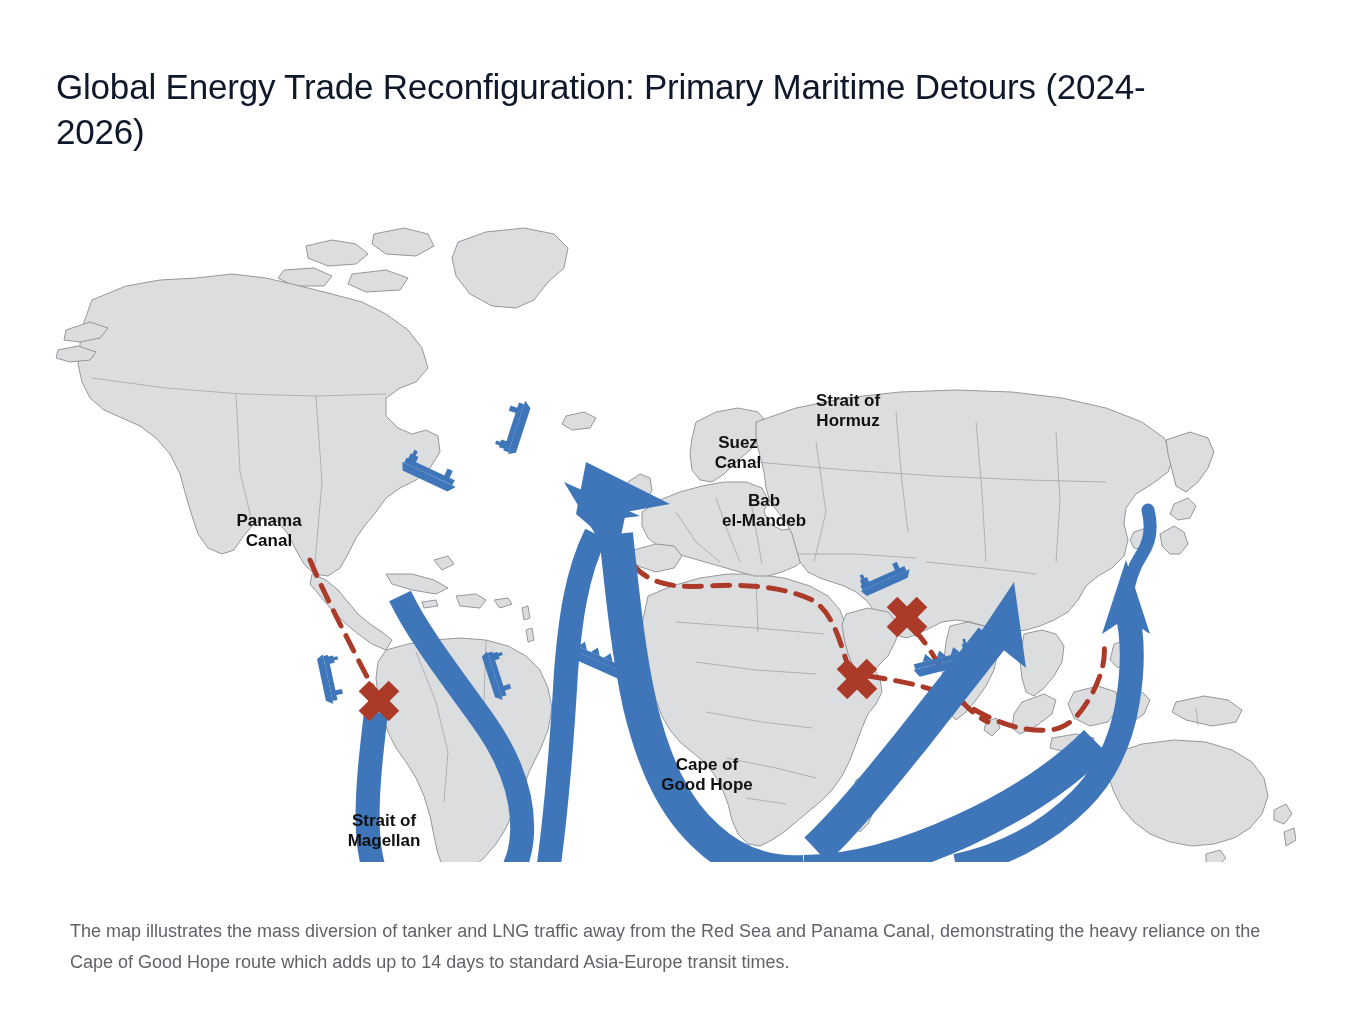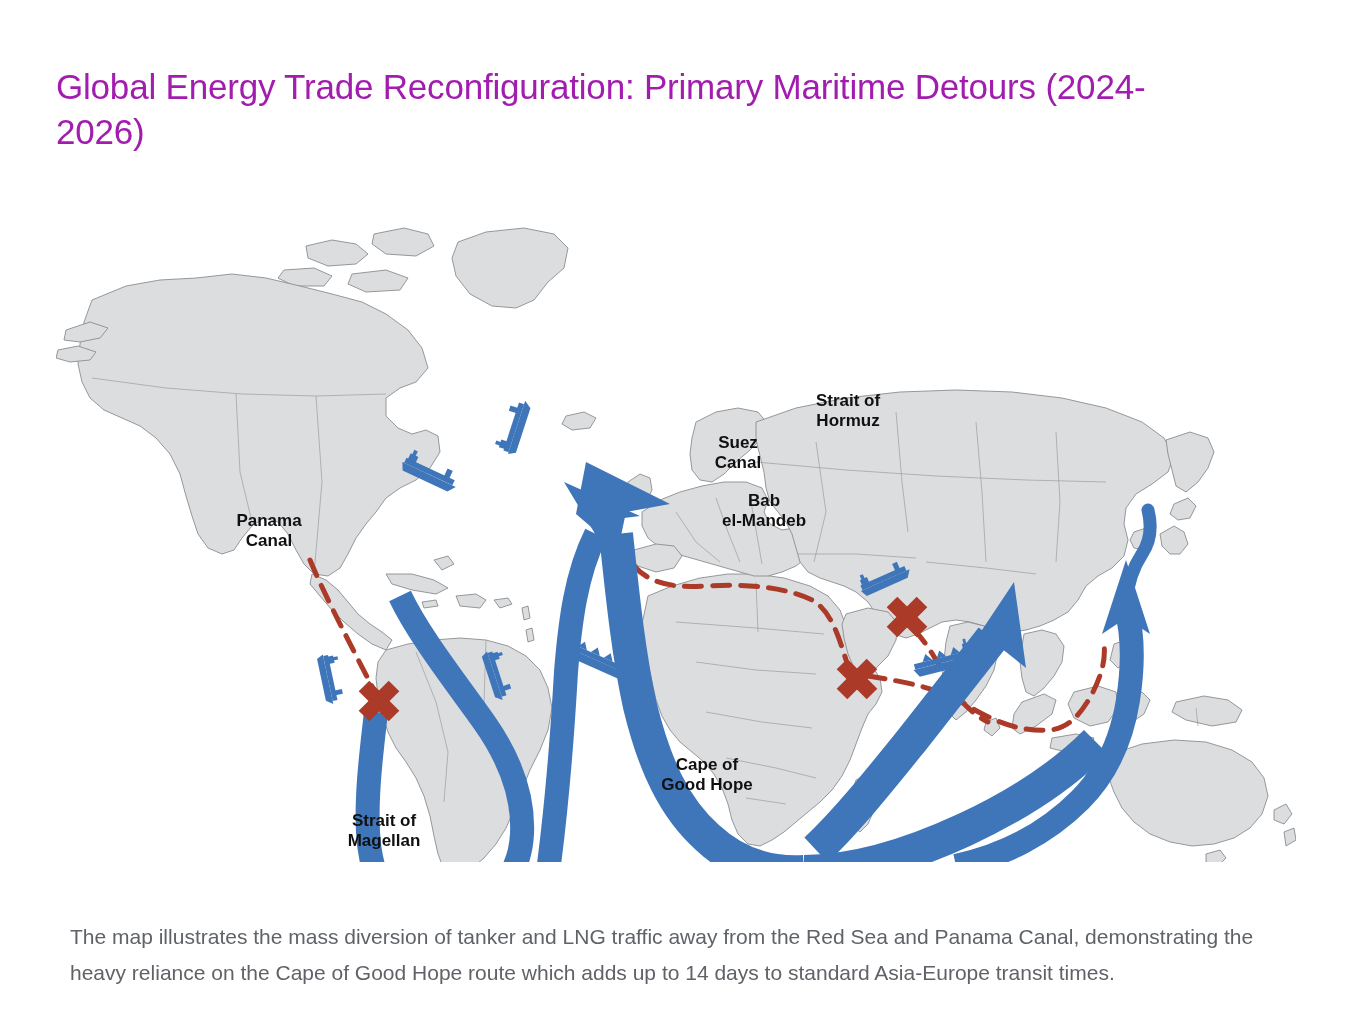--- a/index.html
+++ b/index.html
@@ -24,41 +24,41 @@
   }
   .figure-title {
     position: absolute;
     left: 56px;
     top: 42px;
     width: 1130px;
     font-size: 35px;
     line-height: 1.27;
     font-weight: 400;
     letter-spacing: -0.2px;
-    color: #a21caf;
+    color: #0f172a;
   }
   .map-wrap {
     position: absolute;
     left: 56px;
     top: 182px;
     width: 1240px;
     height: 680px;
     background: #ffffff;
   }
   .map-wrap svg {
     display: block;
     width: 100%;
     height: 100%;
   }
   .figure-caption {
     position: absolute;
     left: 70px;
     top: 898px;
     width: 1200px;
-    font-size: 21px;
+    font-size: 18px;
     line-height: 1.72;
     color: #5f6368;
     font-weight: 400;
   }
   
   .landmass {
     fill: #dcdddf;
     stroke: #8a8d91;
     stroke-width: 0.9;
     stroke-linejoin: round;

